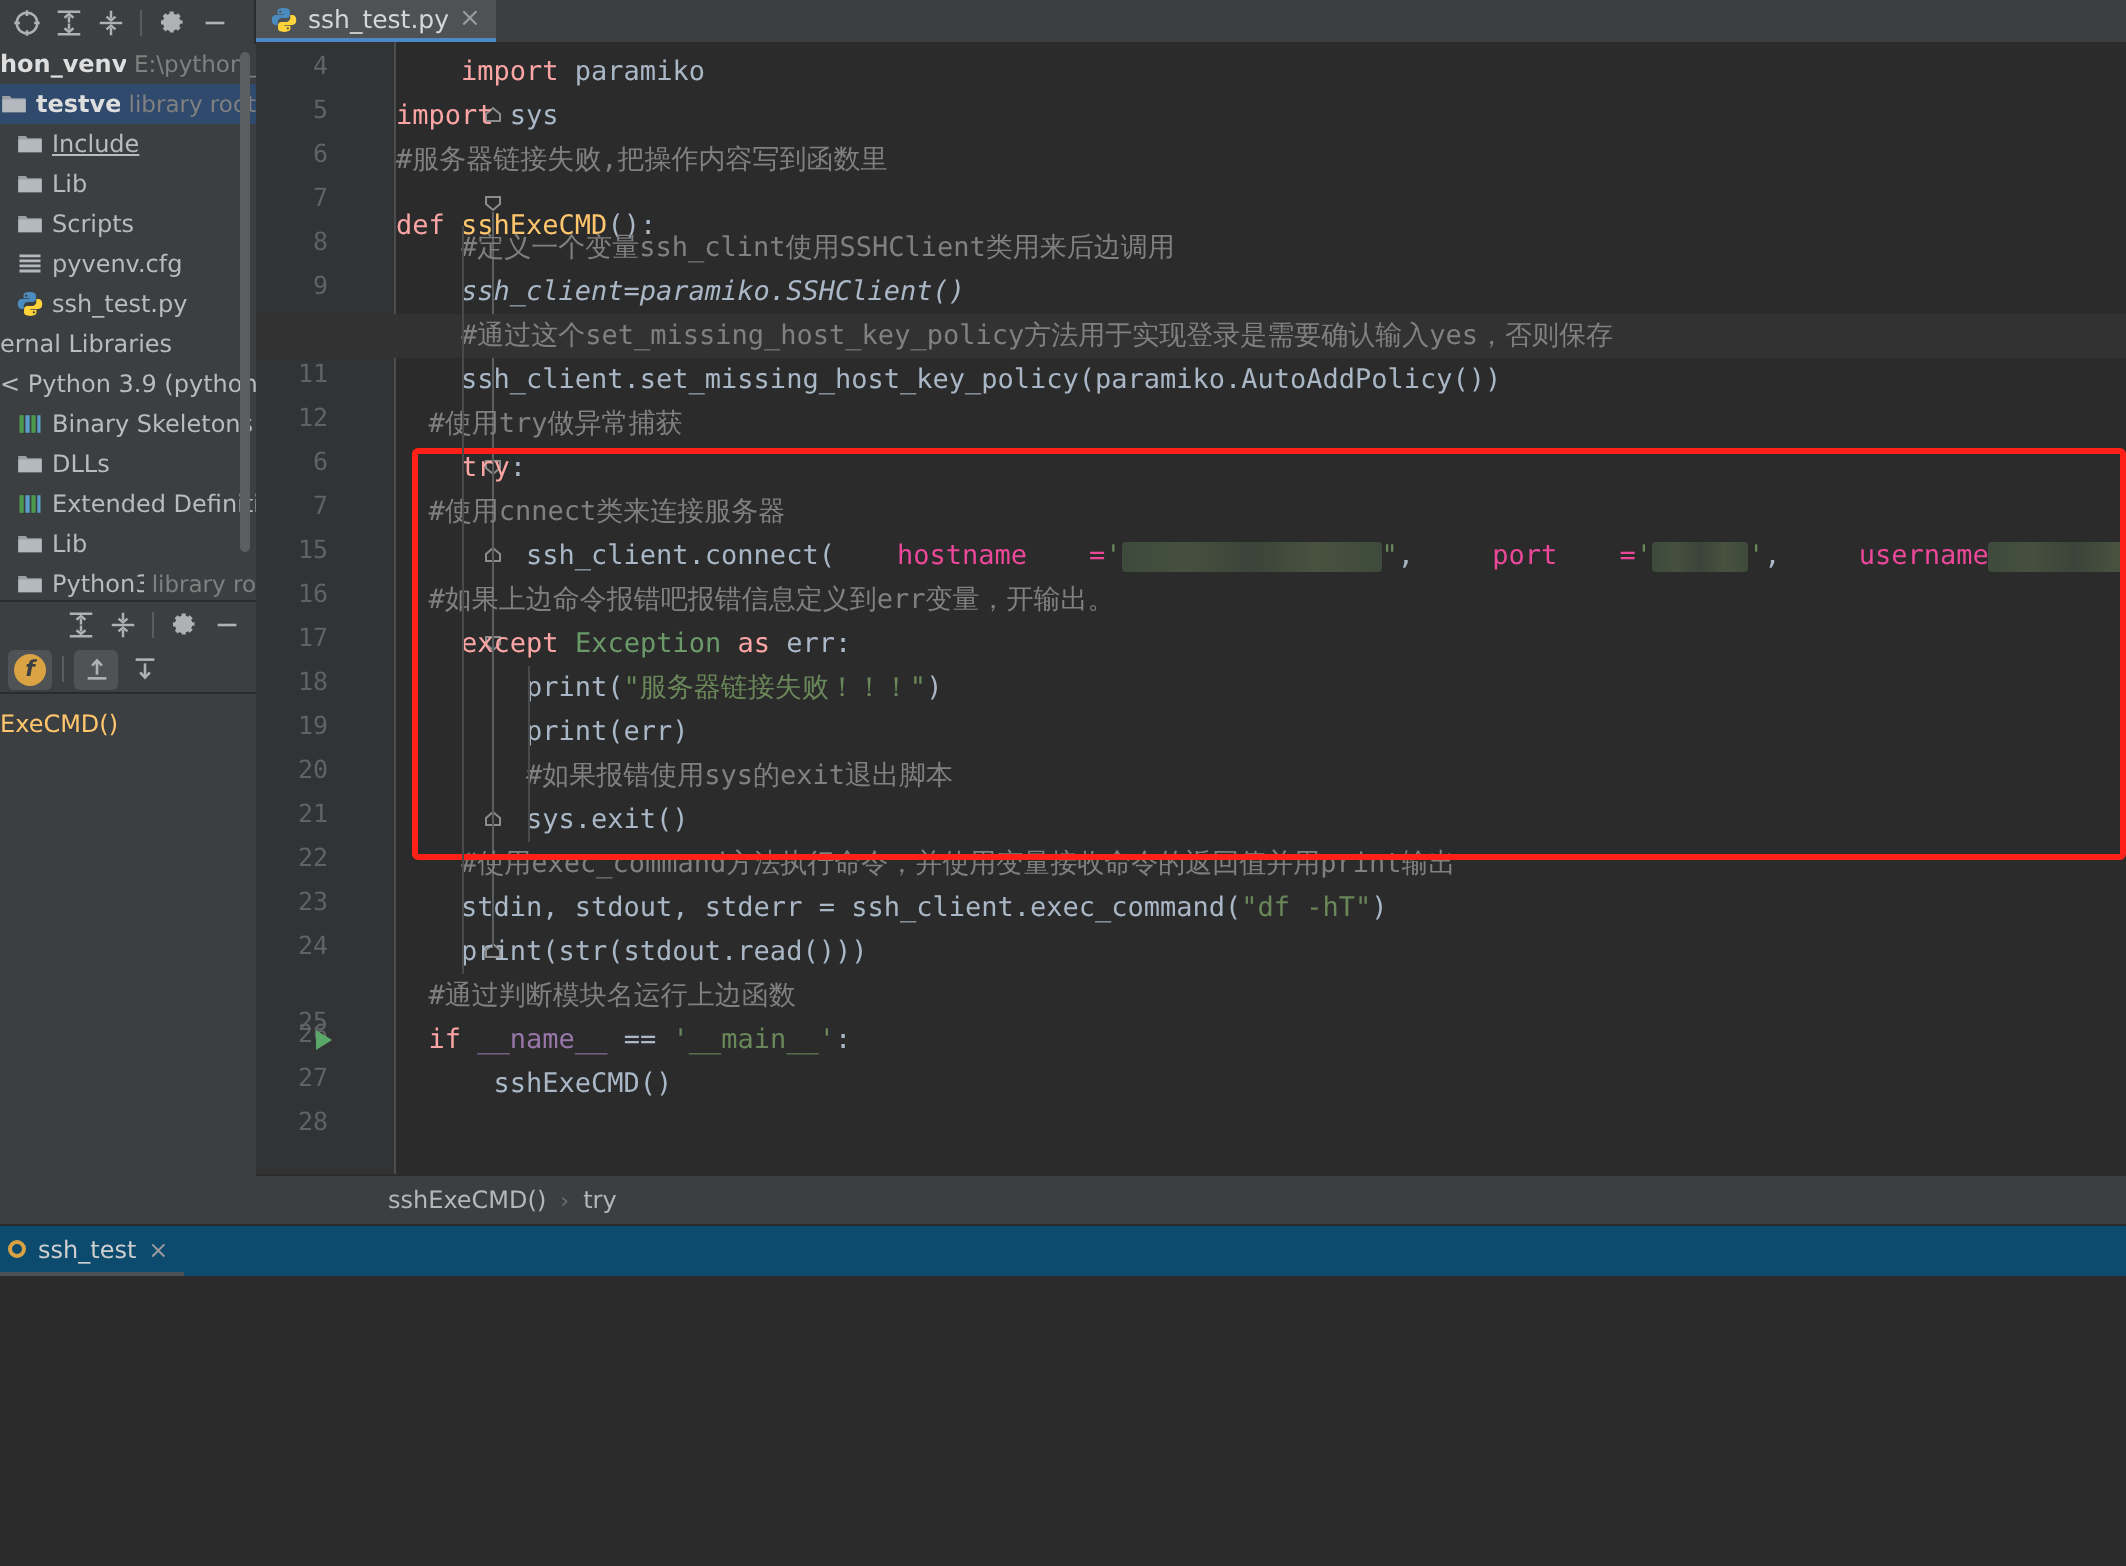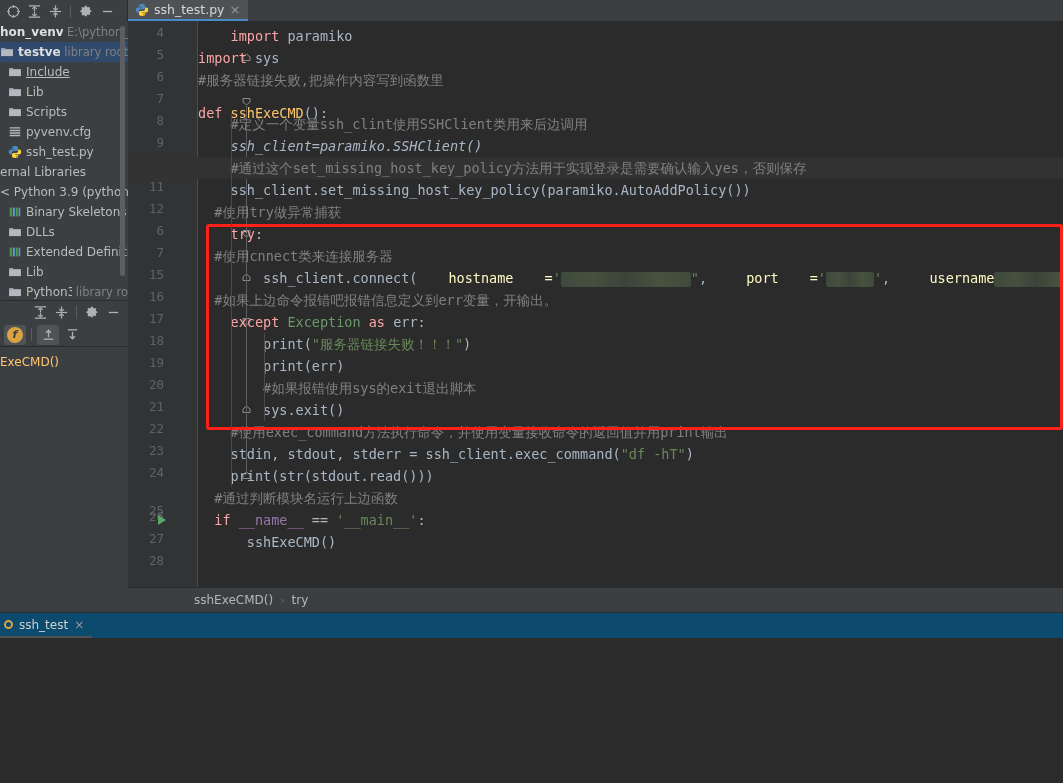--- a/index.html
+++ b/index.html
@@ -117,21 +117,21 @@
     font-size: 13.5px; color: #a9b7c6; line-height: 22px; height: 22px;
   }
   .hl-row {
     position: absolute; left: 0; right: 0; height: 22px; background: #323232;
   }
   .kw { color: #fca5a5; }
   .cm { color: #808080; }
   .fn { color: #ffc66d; }
   .st { color: #6a8759; }
   .nm2 { color: #9876aa; }
-  .param { color: #fef9c3; padding-left: 31px; }
+  .param { color: #ec4899; padding-left: 31px; }
   .blk { color: #6a9a6a; }
   .indent-guide {
     position: absolute; width: 1px; background: #4a4a4a;
   }
 
   
   .redact {
     display: inline-block; vertical-align: middle;
     background: linear-gradient(90deg,#3d4a3c,#46503f,#3a4439,#49523f,#3e4a3b);
     border-radius: 2px; height: 15px;

